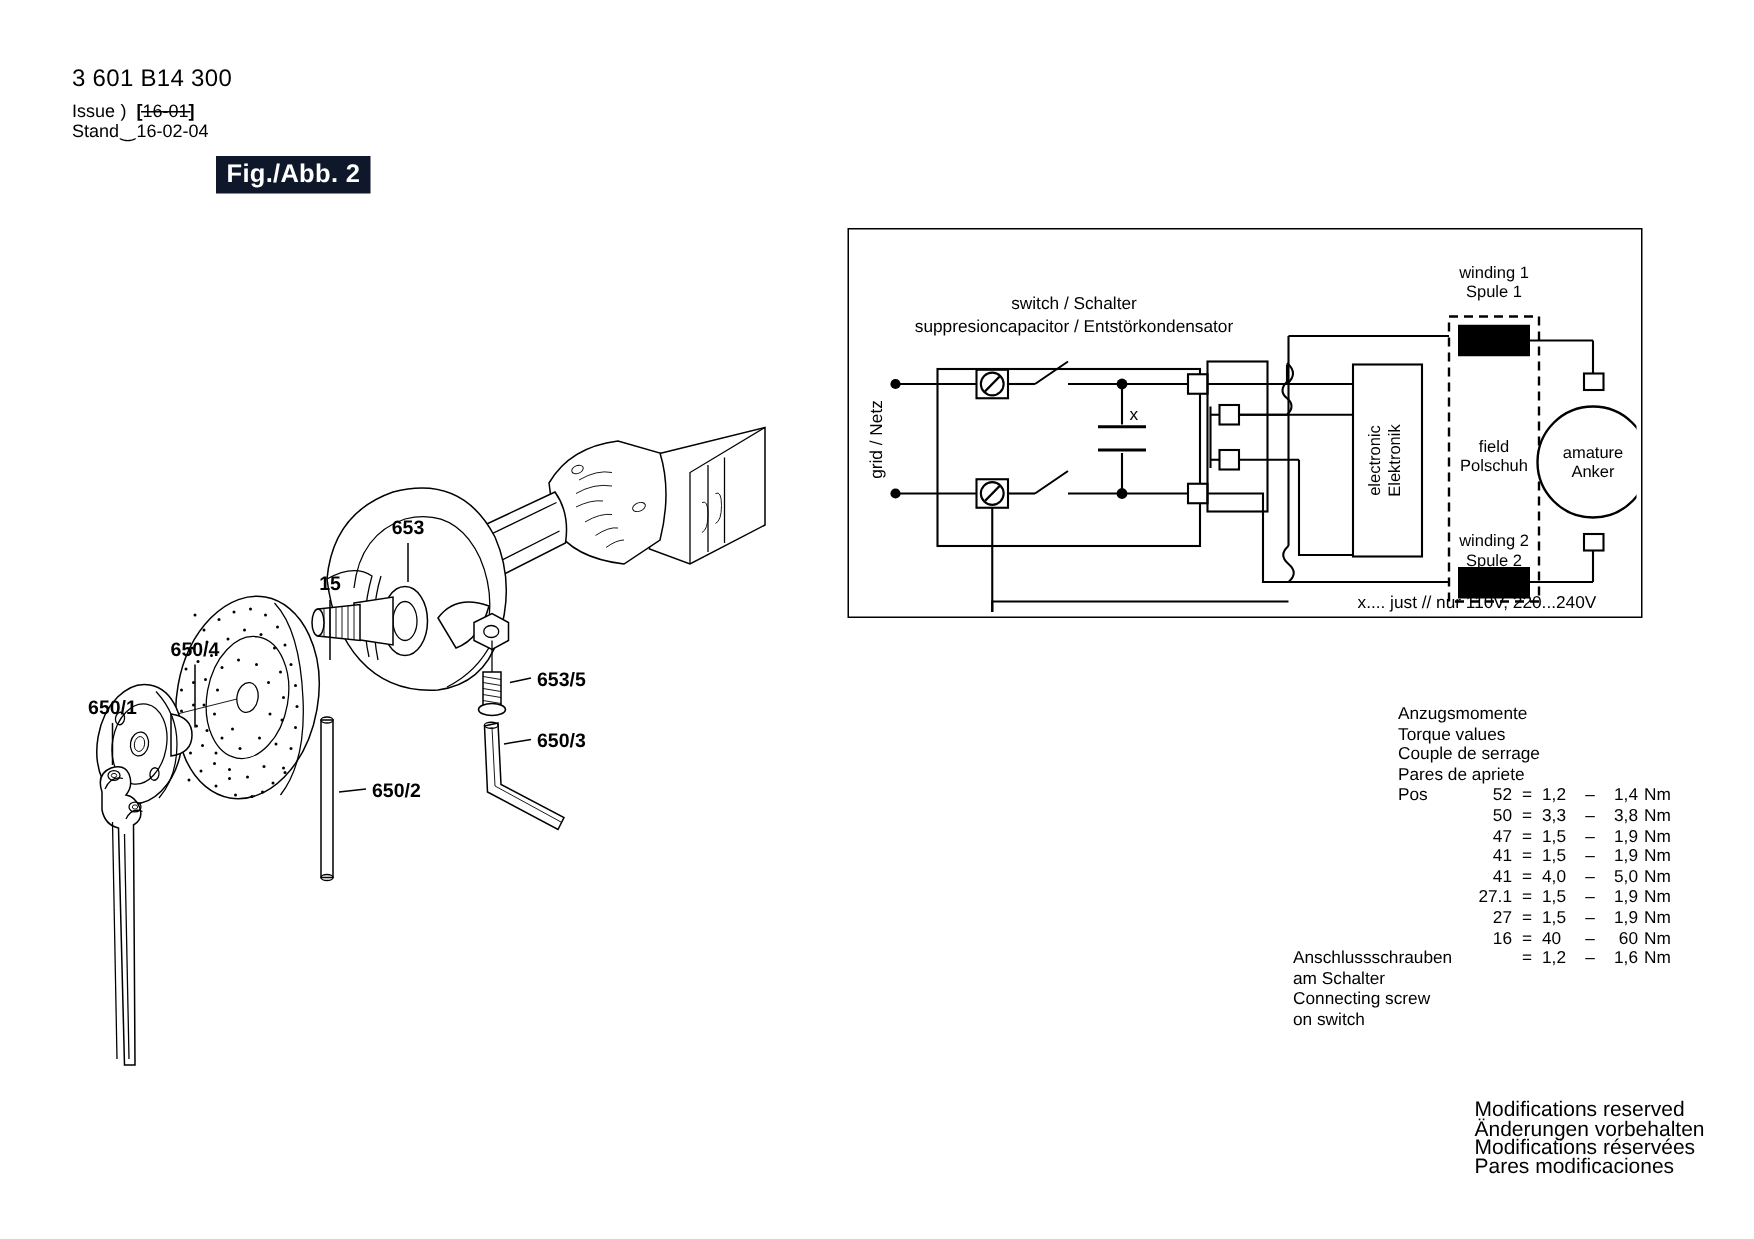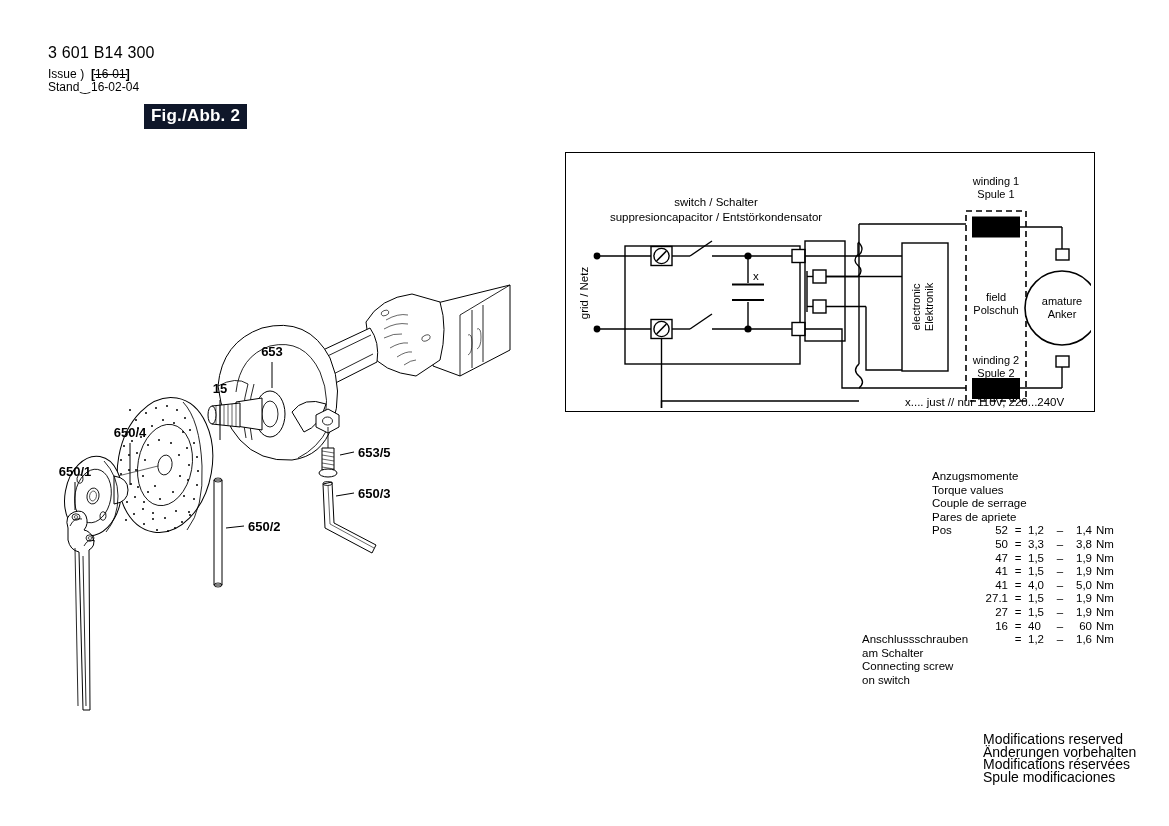--- a/index.html
+++ b/index.html
@@ -278,21 +278,21 @@
   </table>
   <div class="foot">am Schalter</div>
   <div class="foot">Connecting screw</div>
   <div class="foot">on switch</div>
 </div>
 
 <div class="abs" id="modifications">
   <div>Modifications reserved</div>
   <div>Änderungen vorbehalten</div>
   <div>Modifications réservées</div>
-  <div>Spule modificaciones</div>
+  <div>Pares modificaciones</div>
 </div>
 
 <div class="abs" id="exploded">
   <svg width="500" height="440" viewBox="0 0 500 440">
 
     <g>
 
       <path class="ln wh" d="M393 24 L470 5 L470 70 L420 96 L393 86 Z"></path>
       <path class="ln-thin" d="M420 96 L420 35 L470 5"></path>
       <path class="ln-thin" d="M432 88 L432 30"></path>

